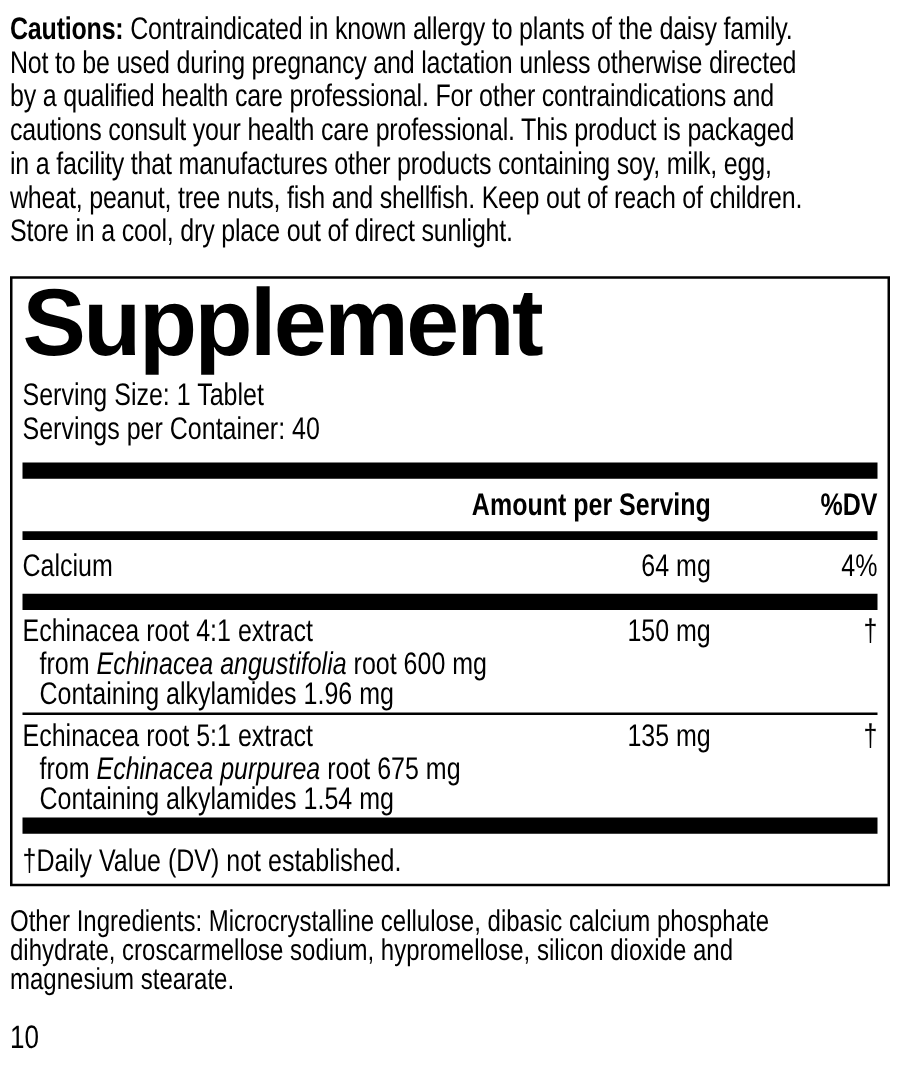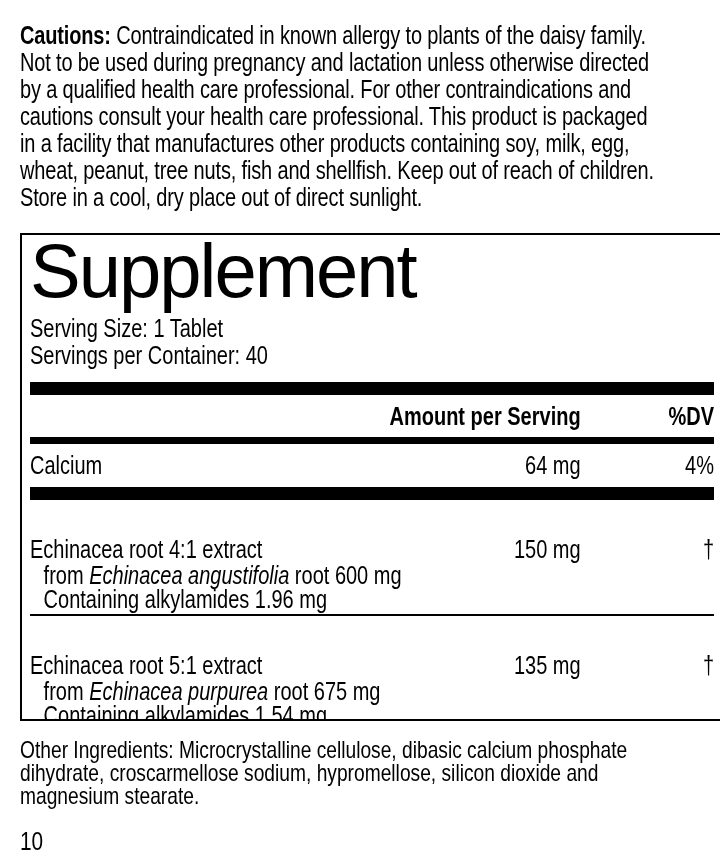--- a/index.html
+++ b/index.html
@@ -7,21 +7,21 @@
     padding: 0;
     background: #ffffff;
     color: #000000;
     font-family: "Liberation Sans", "DejaVu Sans", sans-serif;
   }
   .page {
     position: relative;
     width: 720px;
     height: 854px;
     overflow: hidden;
-    padding: 12px;
+    padding: 0;
     box-sizing: border-box;
   }
   
   .cx {
     transform: scaleX(0.80);
     transform-origin: 0 0;
     width: 125%;
   }
   .content {
     padding: 10px 8px 0 8px;
@@ -40,21 +40,21 @@
     border: 2px solid #000;
     padding: 0 8px;
     box-sizing: border-box;
     width: 704px;
     height: 488px;
     overflow: hidden;
   }
   .facts-title {
     display: flex;
     justify-content: space-between;
-    font-weight: normal;
+    font-weight: bold;
     font-size: 76px;
     line-height: 60px;
     letter-spacing: -2px;
     margin-top: 6px;
     white-space: nowrap;
   }
   .serving-block {
     margin-top: 14px;
     font-size: 25px;
     line-height: 27px;
@@ -70,21 +70,21 @@
     display: flex;
     align-items: baseline;
     font-size: 25px;
     line-height: 27px;
   }
   .frow .cell-name   { flex: 1 1 auto; white-space: nowrap; }
   .frow .cell-amount { text-align: right; white-space: nowrap; }
   .frow .cell-dv     { width: 19.5%; text-align: right; white-space: nowrap; }
   .header-row { font-weight: bold; padding: 8px 0 7px 0; }
   .calcium-row { padding: 8px 0; }
-  .ing-group { padding: 4px 0 3px 0; margin-top: 32px; }
+  .ing-group { padding: 4px 0 3px 0; }
   .subline {
     font-size: 25px;
     line-height: 24px;
     padding-left: 17px;
     white-space: nowrap;
   }
   .footnote {
     font-size: 25px;
     line-height: 27px;
     padding: 9px 0 8px 0;

